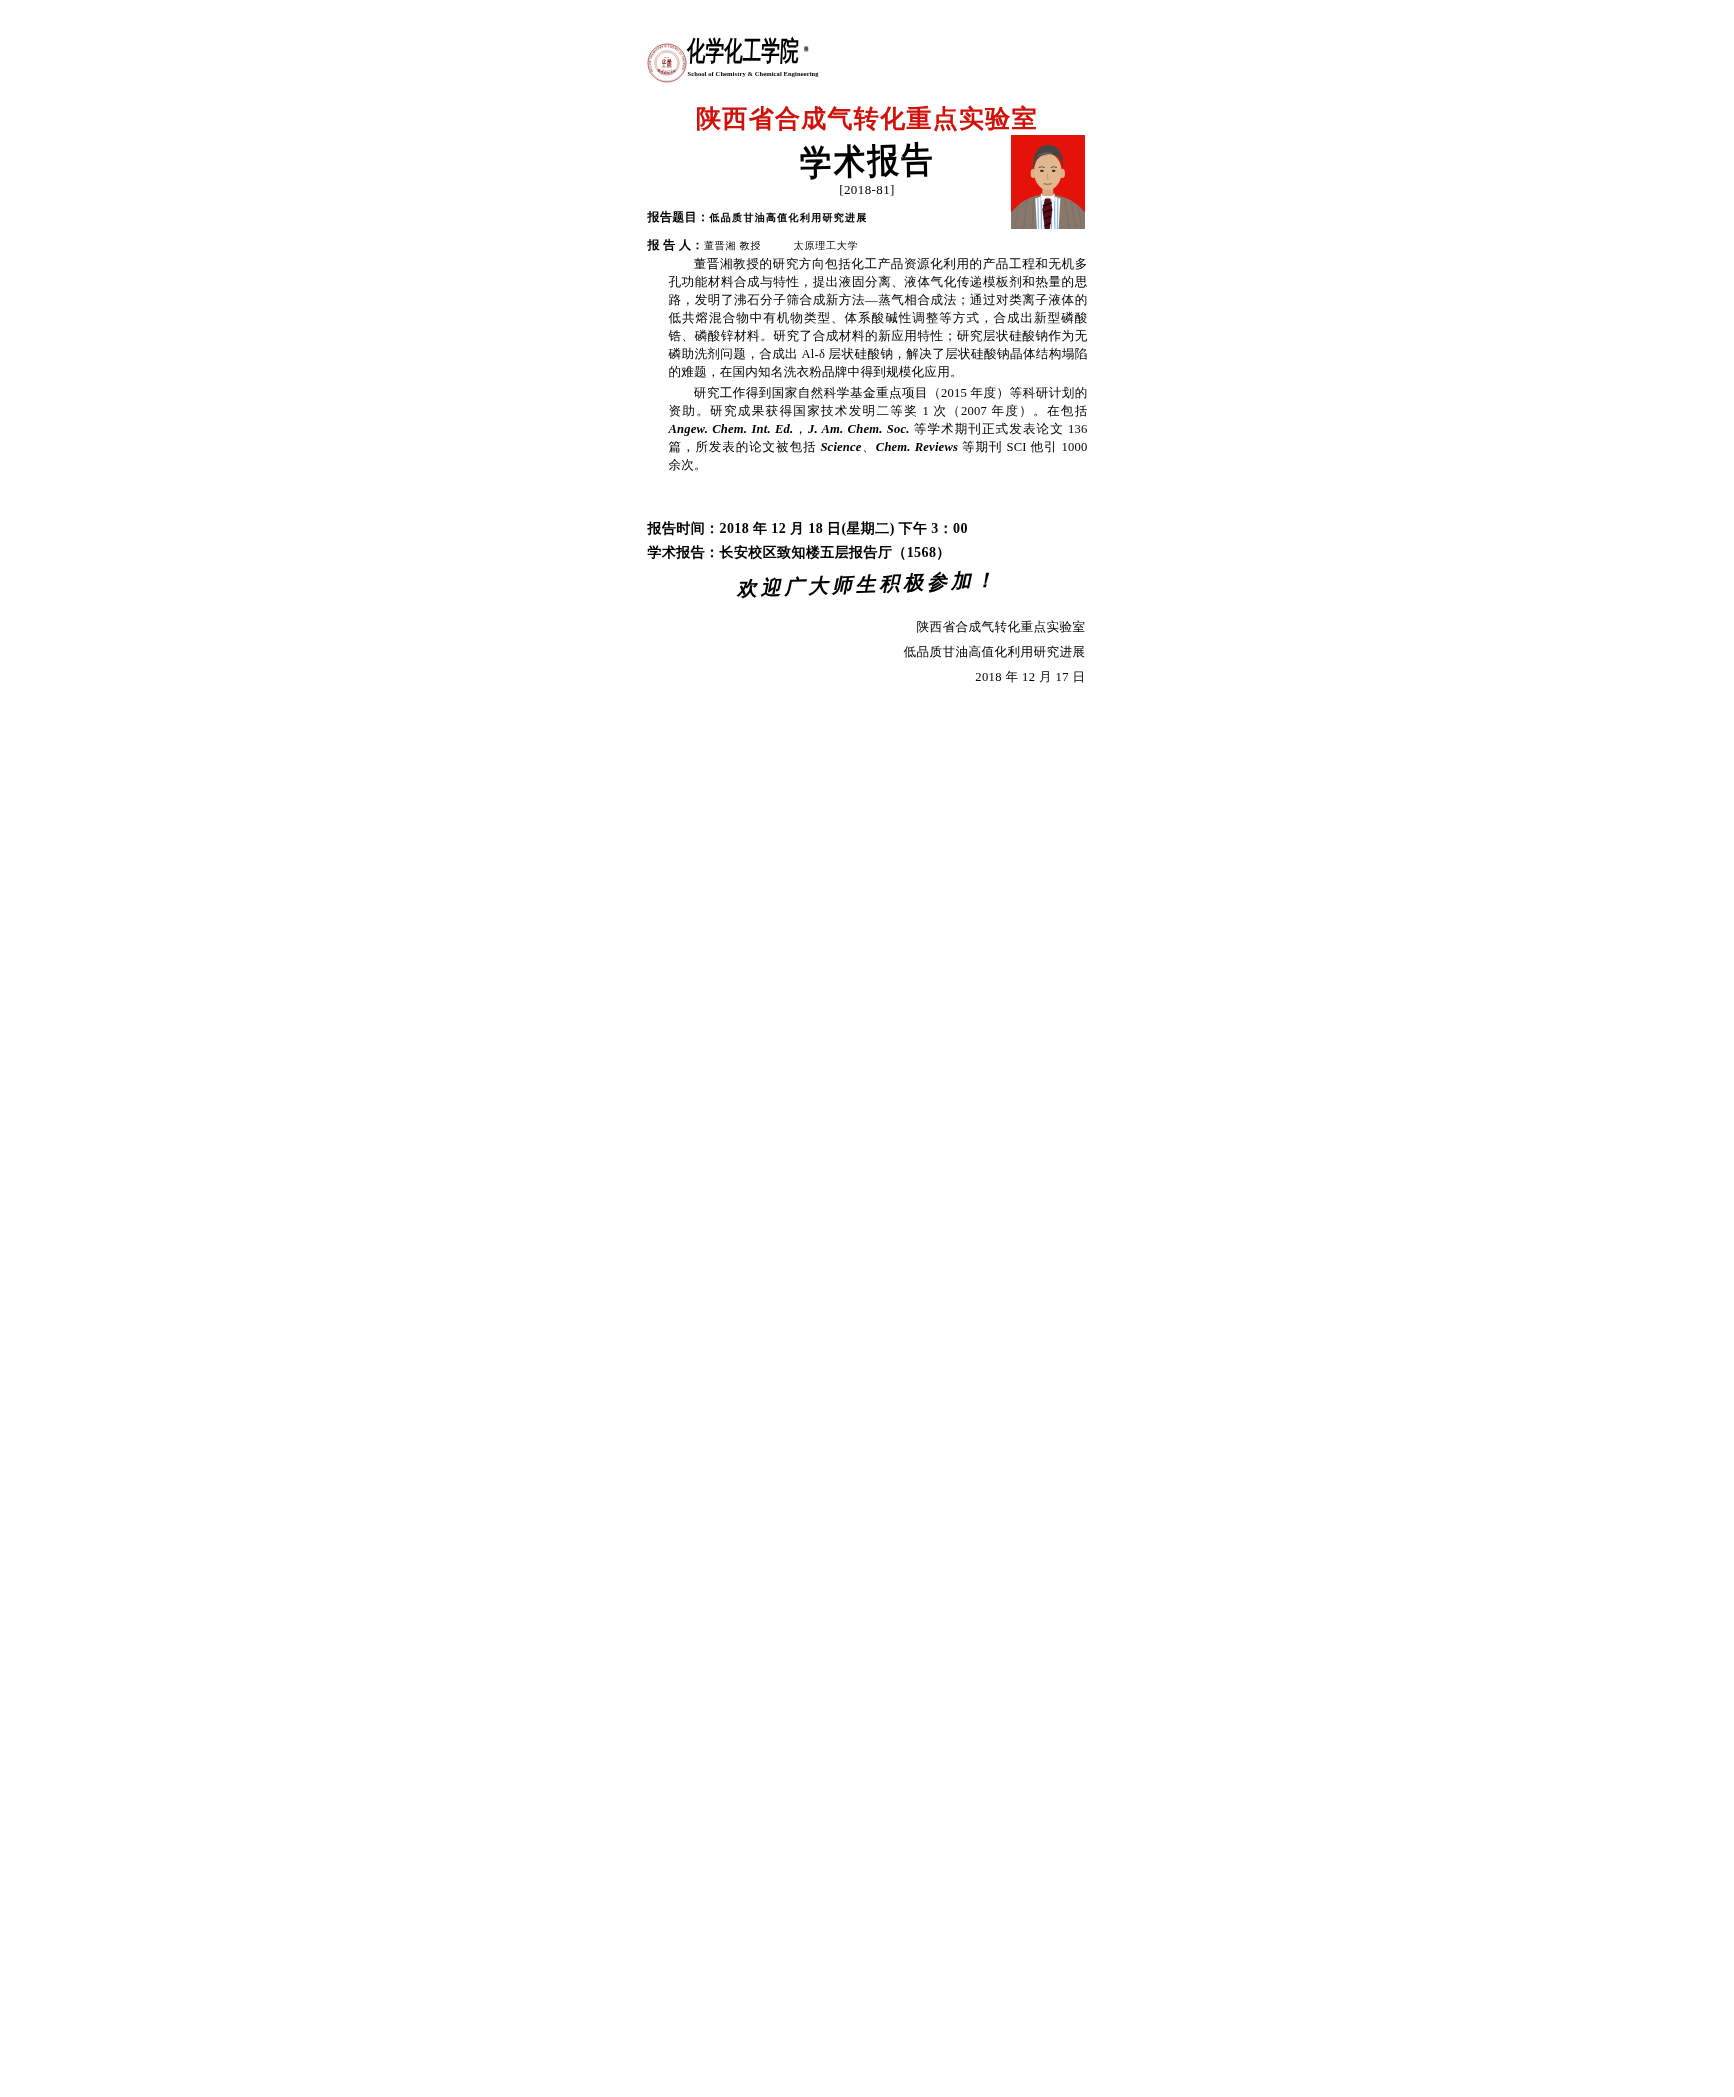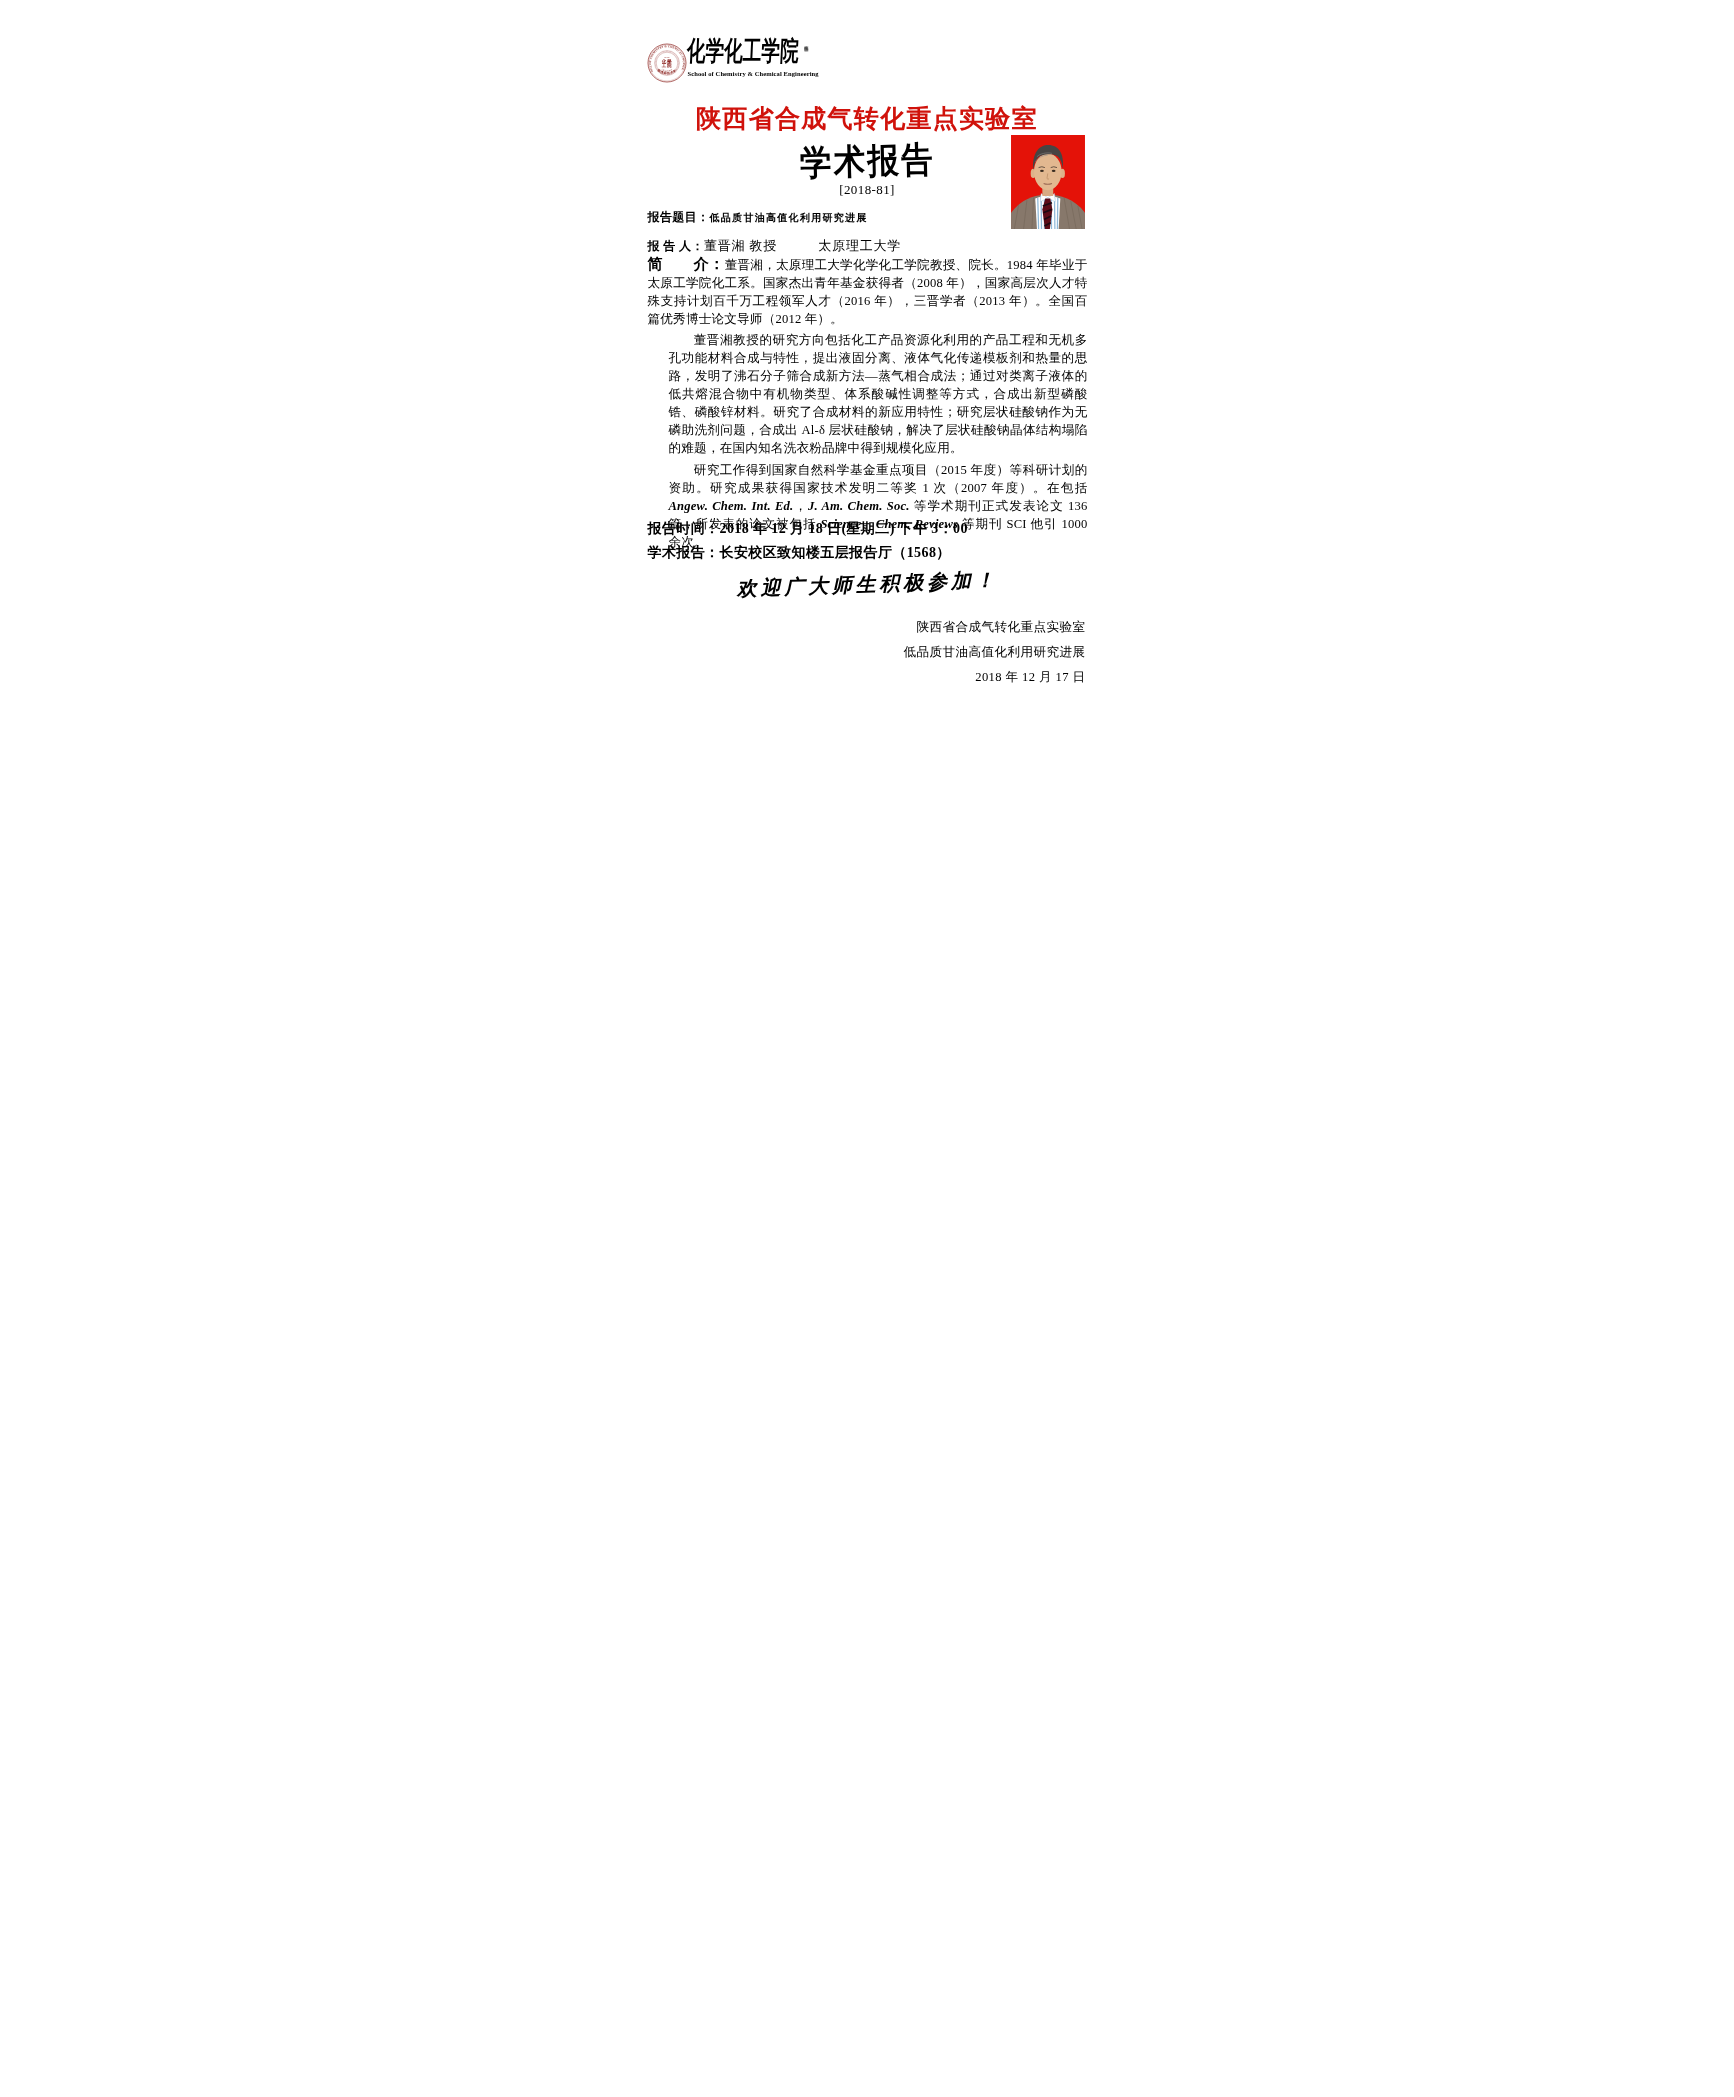--- a/index.html
+++ b/index.html
@@ -31,21 +31,21 @@
 
   
   .photo{position:absolute;left:391px;top:135px;width:74px;height:94px;}
 
   
   .row{position:absolute;left:28px;white-space:nowrap;}
   .row-topic{top:209px;}
   .row-speaker{top:237px;}
   .lbl{font-weight:bold;font-size:12px;letter-spacing:0.4px;}
   .topic-val{font-weight:bold;font-size:10px;letter-spacing:1.3px;}
-  .speaker-val{font-size:13px;letter-spacing:0.8px;}
+  .speaker-val{font-size:10px;letter-spacing:0.8px;}
 
   
   .bio{position:absolute;left:28px;top:255px;width:440px;text-align:justify;
        font-size:12.6px;line-height:18px;letter-spacing:0.2px;}
   .bio p{margin:0;}
   .bio p.indent{text-indent:2em;margin-left:21px;}
   .bio p+p{margin-top:3.4px;}
   .bio-label{font-weight:bold;font-size:15px;letter-spacing:0.4px;}
   .journal{font-weight:bold;font-style:italic;font-family:"Liberation Serif",serif;}
 
@@ -142,21 +142,20 @@
 
   <div class="row row-topic">
     <span class="lbl">报告题目：</span><span class="topic-val">低品质甘油高值化利用研究进展</span>
   </div>
 
   <div class="row row-speaker">
     <span class="lbl">报 告 人：</span><span class="speaker-val">董晋湘 教授　　　太原理工大学</span>
   </div>
 
   <div class="bio">
-    <p><span class="bio-label">简　　介：</span><span>董晋湘，太原理工大学化学化工学院教授、院长。1984 年毕业于太原工学院化工系。国家杰出青年基金获得者（2008 年），国家高层次人才特殊支持计划百千万工程领军人才（2016 年），三晋学者（2013 年）。全国百篇优秀博士论文导师（2012 年）。</span></p>
     <p class="indent"><span>董晋湘教授的研究方向包括化工产品资源化利用的产品工程和无机多孔功能材料合成与特性，提出液固分离、液体气化传递模板剂和热量的思路，发明了沸石分子筛合成新方法—蒸气相合成法；通过对类离子液体的低共熔混合物中有机物类型、体系酸碱性调整等方式，合成出新型磷酸锆、磷酸锌材料。研究了合成材料的新应用特性；研究层状硅酸钠作为无磷助洗剂问题，合成出 Al-δ 层状硅酸钠，解决了层状硅酸钠晶体结构塌陷的难题，在国内知名洗衣粉品牌中得到规模化应用。</span></p>
     <p class="indent"><span>研究工作得到国家自然科学基金重点项目（2015 年度）等科研计划的资助。研究成果获得国家技术发明二等奖 1 次（2007 年度）。在包括 </span><span class="journal">Angew. Chem. Int. Ed.</span><span>，</span><span class="journal">J. Am. Chem. Soc.</span><span> 等学术期刊正式发表论文 136 篇，所发表的论文被包括 </span><span class="journal">Science</span><span>、</span><span class="journal">Chem. Reviews</span><span> 等期刊 SCI 他引 1000 余次。</span></p>
   </div>
 
   <div class="row row-time">
     <span class="sched">报告时间：</span><span class="sched">2018 年 12 月 18 日(星期二) 下午 3：00</span>
   </div>
   <div class="row row-venue">
     <span class="sched">学术报告：</span><span class="sched">长安校区致知楼五层报告厅（1568）</span>
   </div>

